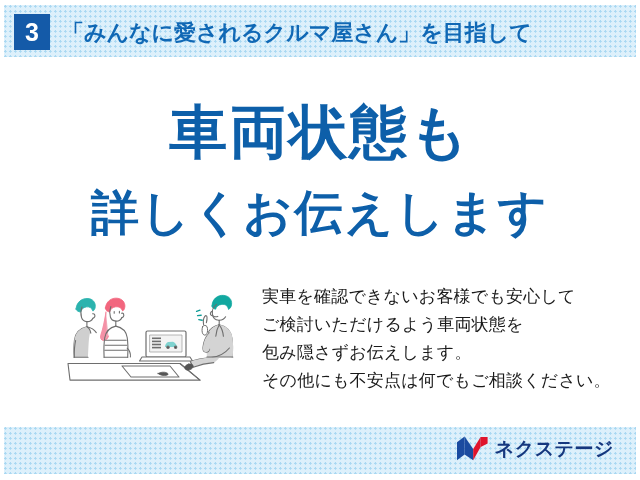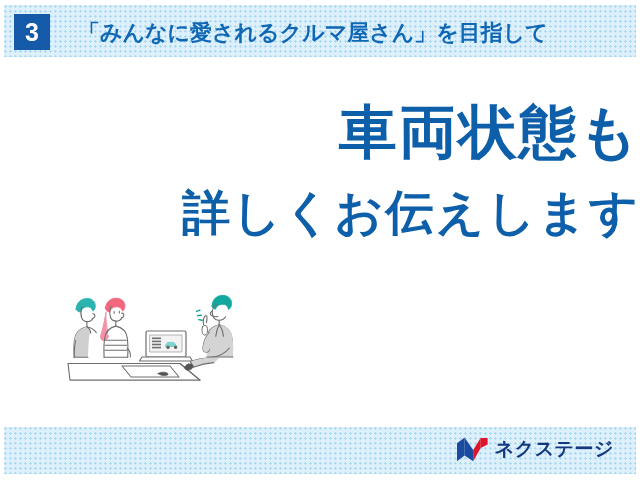--- a/index.html
+++ b/index.html
@@ -55,28 +55,27 @@
   }
   .header-title {
     position: absolute;
     left: 58px;
     top: 13px;
     font-size: 22px;
     font-weight: bold;
     color: #1068b5;
     letter-spacing: 0px;
     white-space: nowrap;
-    margin-left: 16px;
   }
 
   
   .headline1, .headline2 {
     position: absolute;
     width: 640px;
-    text-align: right;
+    text-align: center;
     color: #0d5fa9;
     font-weight: bold;
     letter-spacing: 2px;
     white-space: nowrap;
   }
   .headline1 {
     top: 100px;
     font-size: 58px;
     line-height: 64px;
   }
@@ -115,21 +114,21 @@
     left: 4px;
     top: 427px;
     width: 632px;
     height: 47px;
   }
   .logo-wrap {
     position: absolute;
     right: 22px;
     top: 9px;
     display: flex;
-    align-items: flex-end;
+    align-items: flex-start;
     gap: 7px;
   }
   .logo-mark {
     width: 31px;
     height: 25px;
     display: block;
   }
   .logo-text {
     font-size: 19px;
     font-weight: bold;
@@ -256,20 +255,26 @@
 
         <g stroke="#0E9B96" stroke-width="1.4">
           <path d="M134.6 33.4 l3.4 -1.2"></path>
           <path d="M135.6 37.6 l3.6 -0.4"></path>
           <path d="M136.8 41.6 l3.4 0.6"></path>
         </g>
       </g>
     </svg>
   </div>
 
+  <div class="body-copy">
+    <div>実車を確認できないお客様でも安心して</div>
+    <div>ご検討いただけるよう車両状態を</div>
+    <div>包み隠さずお伝えします。</div>
+    <div>その他にも不安点は何でもご相談ください。</div>
+  </div>
 
   <div class="footer dots">
     <div class="logo-wrap">
       <svg class="logo-mark" viewBox="0 0 31 25" xmlns="http://www.w3.org/2000/svg">
         <path d="M0 24.2 L0 6.2 L7.6 0.6 L7.6 18.6 Z" fill="#1B4BA0"></path>
         <path d="M7.6 0.6 L16.2 13.0 L16.2 24.2 L7.6 18.6 Z" fill="#1B4BA0"></path>
         <path d="M16.2 13.0 L23.6 1.0 L23.6 11.0 L16.2 24.2 Z" fill="#E0142C"></path>
         <path d="M23.6 1.0 L30.6 1.0 L30.6 7.4 L23.6 11.0 Z" fill="#E0142C"></path>
       </svg>
       <span class="logo-text">ネクステージ</span>

